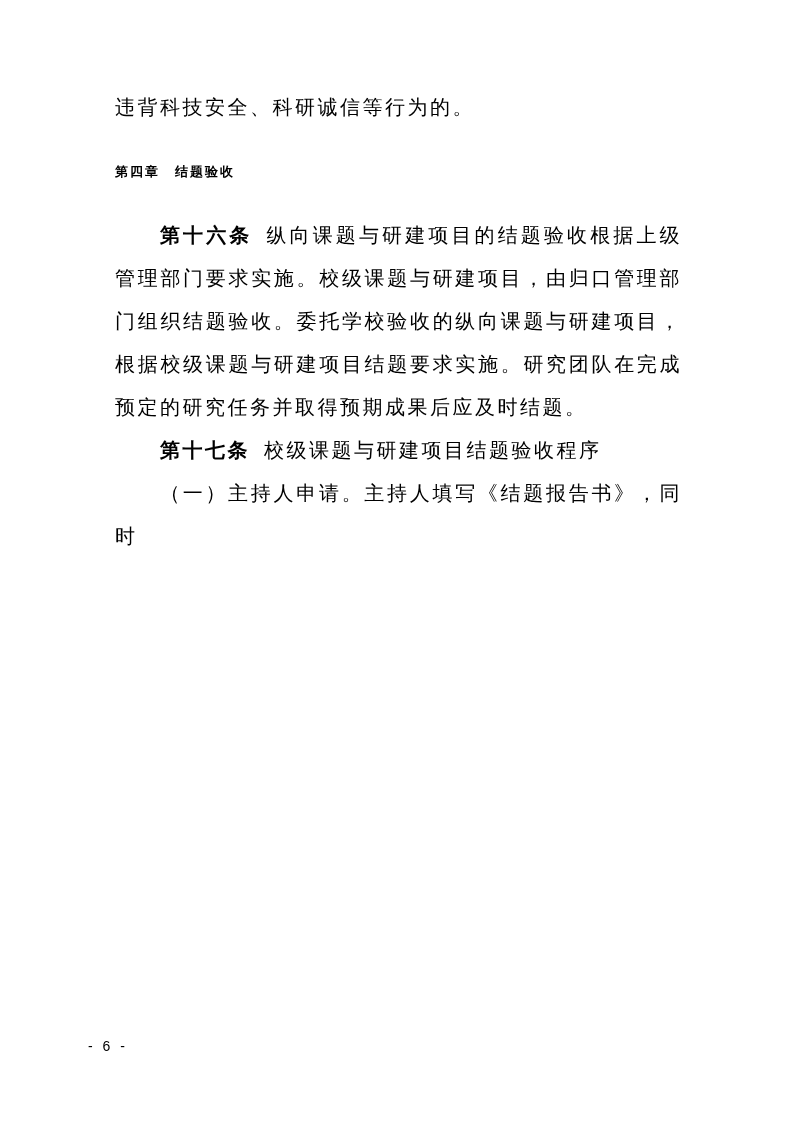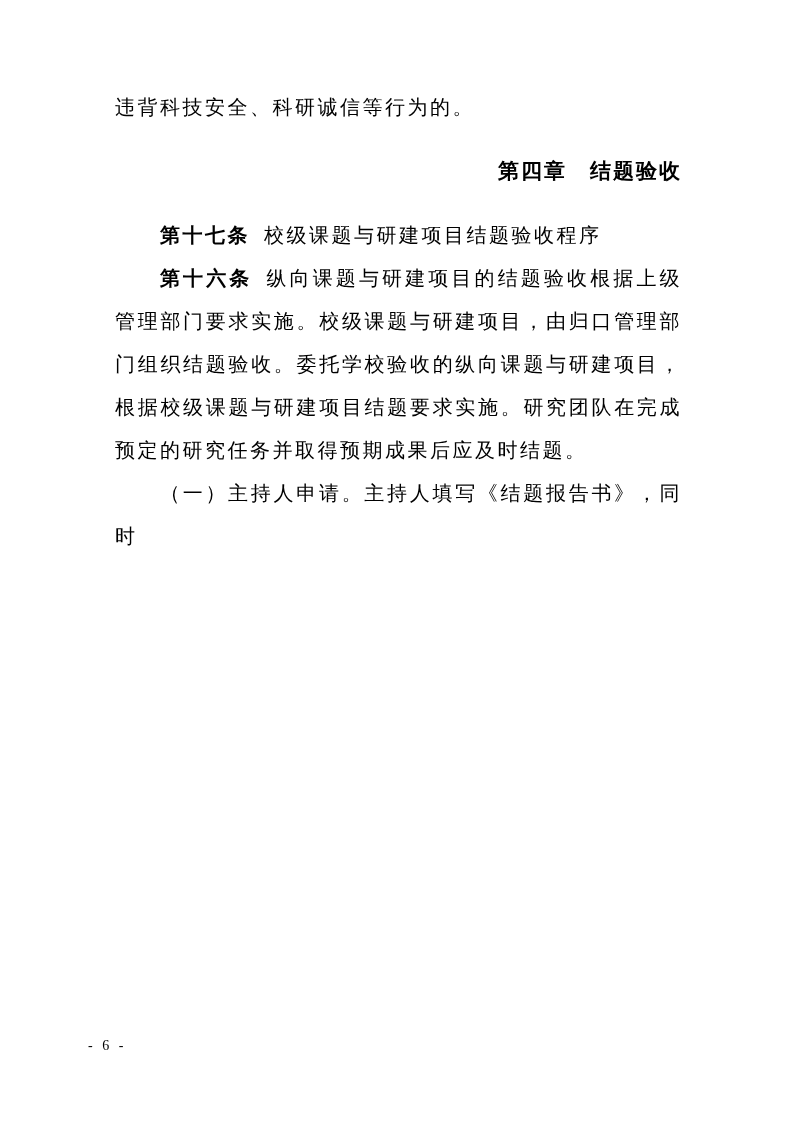--- a/index.html
+++ b/index.html
@@ -7,21 +7,21 @@
     padding: 0;
     background: #e8e8e8;
   }
   .page {
     position: relative;
     width: 793px;
     height: 1122px;
     margin: 0 auto;
     background: #ffffff;
     overflow: hidden;
-    font-family: Liberation Serif, serif;
+    font-family: Liberation Sans, sans-serif;
     color: #000000;
   }
   .content {
     position: absolute;
     left: 115px;
     top: 86px;
     width: 567px;
   }
   .para {
     margin: 0;
@@ -34,24 +34,24 @@
   .para.indent {
     text-indent: 45px;
   }
   .lead {
     font-weight: bold;
     margin-right: 14px;
   }
   .heading {
     margin: 0;
     padding: 21px 0 21px 0;
-    font-size: 21px;
+    font-size: 13px;
     font-weight: bold;
     line-height: 43px;
-    text-align: right;
+    text-align: left;
     letter-spacing: 2px;
   }
   .footer {
     position: absolute;
     left: 88px;
     top: 1038px;
     font-size: 14px;
     letter-spacing: 3px;
     color: #000000;
   }
@@ -61,22 +61,22 @@
 
 <div class="page">
   <div class="content">
 
     <p class="para"><span>违背科技安全、科研诚信等行为的。</span></p>
 
 
     <h2 class="heading">第四章　结题验收</h2>
 
 
+    <p class="para indent"><span class="lead">第十六条</span><span>纵向课题与研建项目的结题验收根据上级管理部门要求实施。校级课题与研建项目，由归口管理部门组织结题验收。委托学校验收的纵向课题与研建项目，根据校级课题与研建项目结题要求实施。研究团队在完成预定的研究任务并取得预期成果后应及时结题。</span></p>
+
     <p class="para indent"><span class="lead">第十七条</span><span>校级课题与研建项目结题验收程序</span></p>
-
-    <p class="para indent"><span class="lead">第十六条</span><span>纵向课题与研建项目的结题验收根据上级管理部门要求实施。校级课题与研建项目，由归口管理部门组织结题验收。委托学校验收的纵向课题与研建项目，根据校级课题与研建项目结题要求实施。研究团队在完成预定的研究任务并取得预期成果后应及时结题。</span></p>
 
     <p class="para indent"><span>（一）主持人申请。主持人填写《结题报告书》，同时</span></p>
 
   </div>
 
   <div class="footer">- 6 -</div>
 </div>
 
 </body></html>

